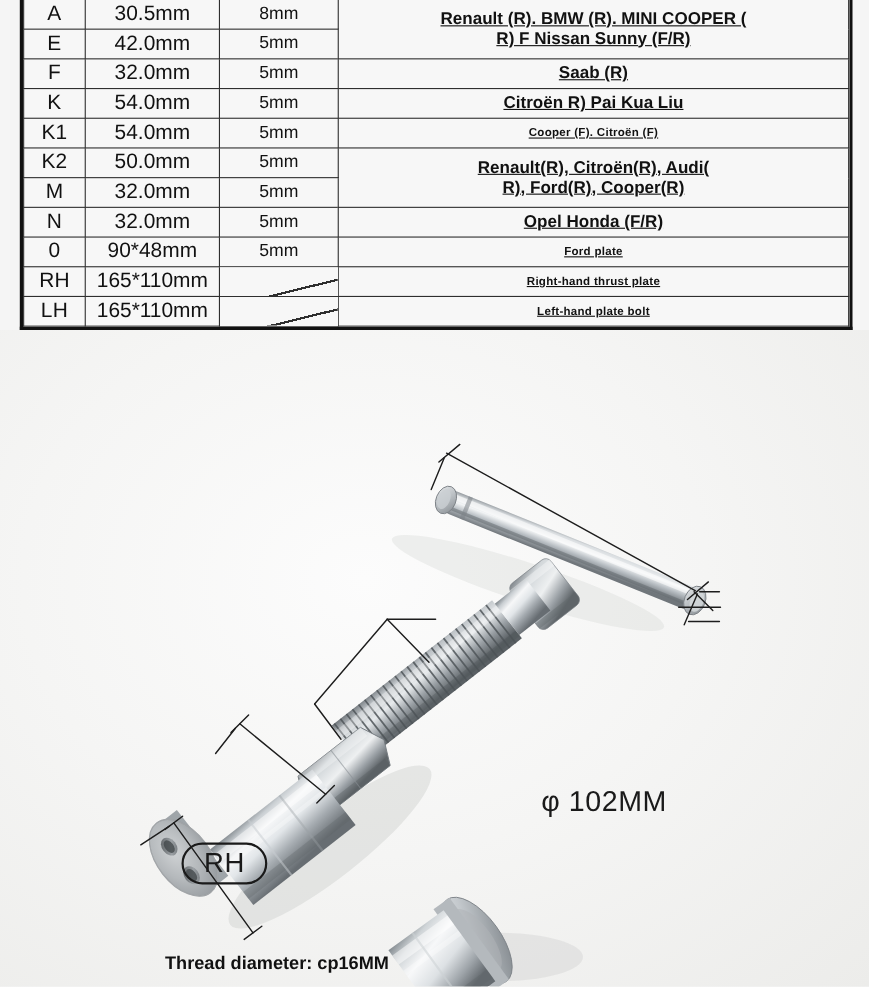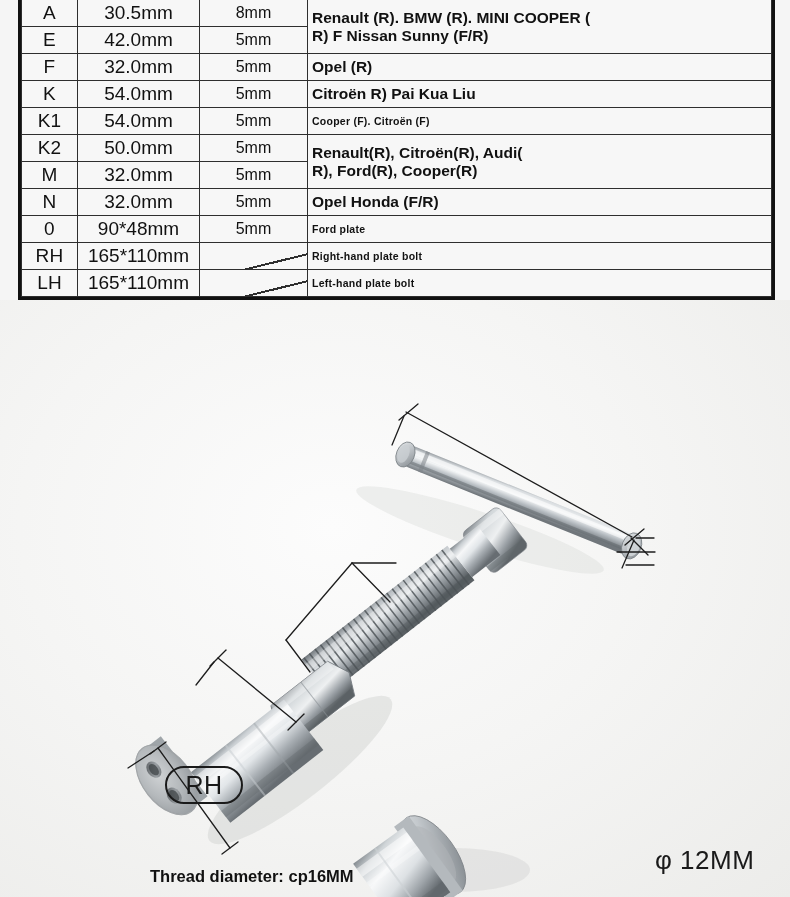--- a/index.html
+++ b/index.html
@@ -32,21 +32,21 @@
     border: 1px solid #2e2e2e;
     padding: 0 4px;
     height: 27px;
     background: #f7f7f7;
     vertical-align: middle;
     color: #111;
   }
   td.c-code   { width: 56px;  text-align:center; font-size: 19px; font-weight: 400; letter-spacing:.2px;}
   td.c-size   { width: 122px; text-align:center; font-size: 19px; font-weight: 400;}
   td.c-thick  { width: 108px; text-align:center; font-size: 16px; font-weight: 400;}
-  td.c-desc   { text-align:left; font-weight: 700; font-size: 15.5px; padding-left: 9px; line-height:1.15;}
+  td.c-desc   { text-align:center; font-weight: 700; font-size: 15.5px; padding-left: 9px; line-height:1.15;text-decoration:underline;}
   td.c-desc.small { font-size: 10.5px; font-weight: 700; letter-spacing:.25px; }
 
   
   td.strike { position: relative; overflow: hidden; }
   td.strike::after {
     content: "";
     position: absolute;
     left: -2px; top: -2px;
     width: 152%; height: 152%;
     background: linear-gradient(to bottom right,
@@ -111,21 +111,21 @@
         </tr>
         <tr>
           <td class="c-code">E</td>
           <td class="c-size">42.0mm</td>
           <td class="c-thick">5mm</td>
         </tr>
         <tr>
           <td class="c-code">F</td>
           <td class="c-size">32.0mm</td>
           <td class="c-thick">5mm</td>
-          <td class="c-desc">Opel (R)</td>
+          <td class="c-desc">Saab (R)</td>
         </tr>
         <tr>
           <td class="c-code">K</td>
           <td class="c-size">54.0mm</td>
           <td class="c-thick">5mm</td>
           <td class="c-desc">Citroën R) Pai Kua Liu</td>
         </tr>
         <tr>
           <td class="c-code">K1</td>
           <td class="c-size">54.0mm</td>
@@ -152,21 +152,21 @@
         <tr>
           <td class="c-code">0</td>
           <td class="c-size">90*48mm</td>
           <td class="c-thick">5mm</td>
           <td class="c-desc small">Ford plate</td>
         </tr>
         <tr>
           <td class="c-code">RH</td>
           <td class="c-size">165*110mm</td>
           <td class="c-thick strike"></td>
-          <td class="c-desc small">Right-hand plate bolt</td>
+          <td class="c-desc small">Right-hand thrust plate</td>
         </tr>
         <tr>
           <td class="c-code">LH</td>
           <td class="c-size">165*110mm</td>
           <td class="c-thick strike"></td>
           <td class="c-desc small">Left-hand plate bolt</td>
         </tr>
       </tbody>
   </table>
 </div>
@@ -381,18 +381,18 @@
       <line x1="352" y1="263" x2="390" y2="302"></line>
       <line x1="352" y1="263" x2="396" y2="263"></line>
       <line x1="286" y1="340" x2="310" y2="372"></line>
     </g>
   </svg>
 
   <div id="rh-badge">
     <span>RH</span>
   </div>
 
-
-  <div class="dim" id="d-12">φ 12MM</div>
+  <div class="dim" id="d-102">φ 102MM</div>
+
 
   <div class="anno bold" id="t-thread">Thread diameter: cp16MM</div>
 
 </div>
 
 </body></html>

